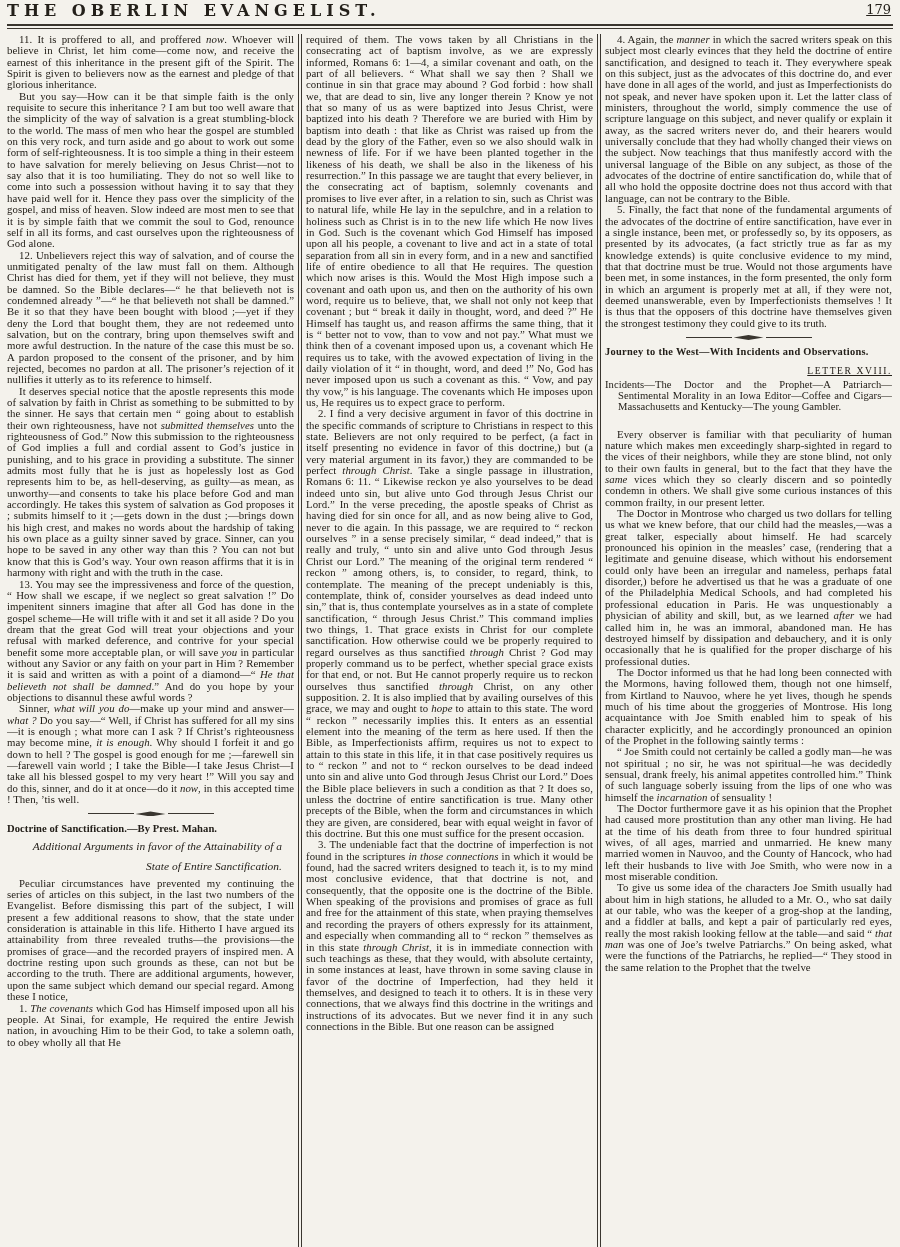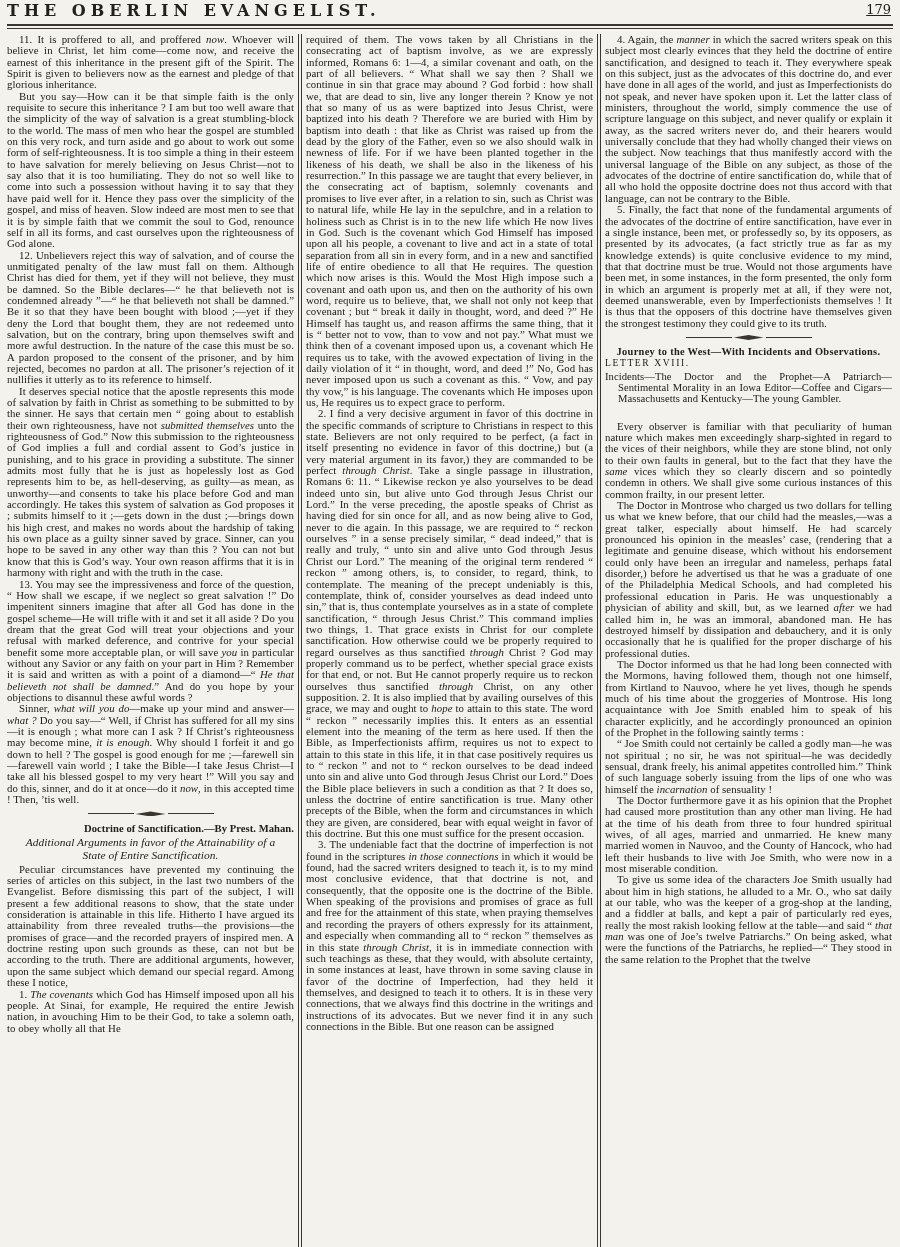--- a/index.html
+++ b/index.html
@@ -23,24 +23,24 @@
   }
   .head-rule{height:2px;border-top:2px solid var(--rule);border-bottom:1px solid var(--rule);margin-top:4px;}
   .columns{display:flex;margin-top:5px;height:1214px;overflow:hidden;}
   .col{
     flex:0 0 287px;width:287px;overflow:hidden;
     text-align:justify;font-size:10.8px;line-height:11.35px;letter-spacing:0.05px;
   }
   .colrule{flex:0 0 2px;border-left:1px solid var(--rule);border-right:1px solid var(--rule);margin:0 4px;}
   .para{margin:0;text-indent:12px;}
   .para.cont{text-indent:0;}
-  .heading-bold{margin:3px 0 1px;text-align:right;font-weight:bold;font-size:10.6px;text-indent:0;}
-  .heading-italic{margin:0 12px 2px;text-align:center;font-style:italic;font-size:11.4px;line-height:13px;text-indent:0;}
-  .heading-journey{margin:2px 0 0;text-align:center;font-weight:bold;font-size:10.4px;letter-spacing:0.3px;text-indent:0;}
-  .heading-letter{margin:0 0 2px;text-align:left;font-size:9.6px;letter-spacing:1.6px;text-indent:0;}
+  .heading-bold{margin:3px 0 1px;text-align:left;font-weight:bold;font-size:10.6px;text-indent:0;}
+  .heading-italic{margin:0 12px 2px;text-align:right;font-style:italic;font-size:11.4px;line-height:20px;text-indent:0;}
+  .heading-journey{margin:2px 0 8px;text-align:left;font-weight:bold;font-size:10.4px;letter-spacing:0.3px;text-indent:0;}
+  .heading-letter{margin:0 0 2px;text-align:right;font-size:9.6px;letter-spacing:1.6px;text-indent:0;text-decoration:underline;}
   .summary{margin:0 0 16px;padding-left:13px;text-indent:-13px;font-size:10.6px;}
   .divider{display:flex;align-items:center;justify-content:center;height:13px;margin:2px 0;}
   .divider .line{width:46px;height:1px;background:var(--rule);}
   .divider .diamond{width:30px;height:5px;margin:0 2px;background:var(--rule);
     clip-path:polygon(0 50%,50% 0,100% 50%,50% 100%);}
 </style>
 </head>
 <body>
 
 <div class="page">

